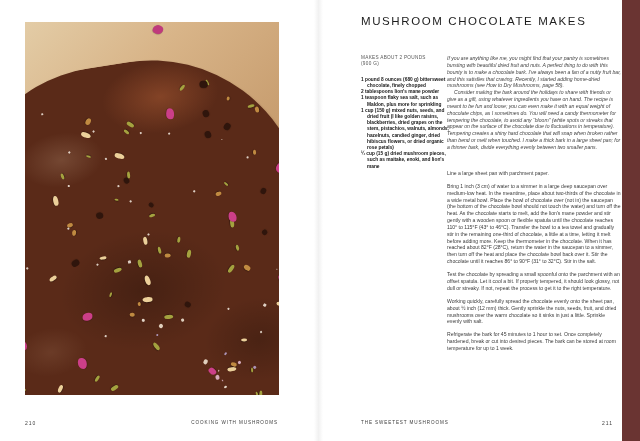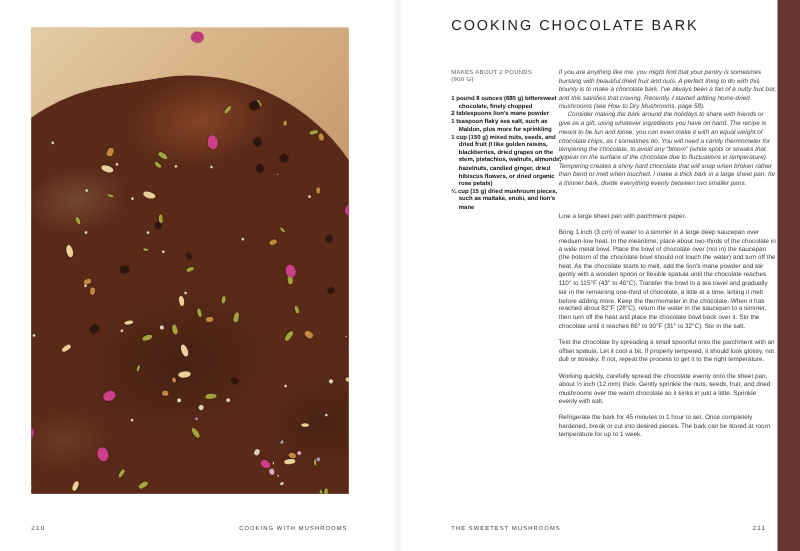--- a/index.html
+++ b/index.html
@@ -202,21 +202,21 @@
             <i class="crumb" style="width: 2.28472px; height: 1.58494px; left: 130.879px; top: 312.321px; background: rgb(182, 160, 201); transform: rotate(296deg);"></i>
             <i class="crumb" style="width: 4.70732px; height: 3.6647px; left: 177.509px; top: 337.907px; background: rgb(239, 226, 207); transform: rotate(298deg);"></i>
           </div>
       </div>
     </figure>
     <span class="folio">210</span>
     <span class="runhead">COOKING WITH MUSHROOMS</span>
   </div>
 
   <div class="page right">
-    <h1 class="title">COOKING CHOCOLATE BARK</h1>
+    <h1 class="title">MUSHROOM CHOCOLATE MAKES</h1>
 
     <aside class="ingredients">
       <p class="yield">
         <span>MAKES ABOUT 2 POUNDS</span><br>
         <span>(900 G)</span>
       </p>
       <ul class="ing-list">
         <li class="ing">1 pound 8 ounces (680 g) bittersweet chocolate, finely chopped</li>
         <li class="ing">2 tablespoons lion's mane powder</li>
         <li class="ing">1 teaspoon flaky sea salt, such as Maldon, plus more for sprinkling</li>

